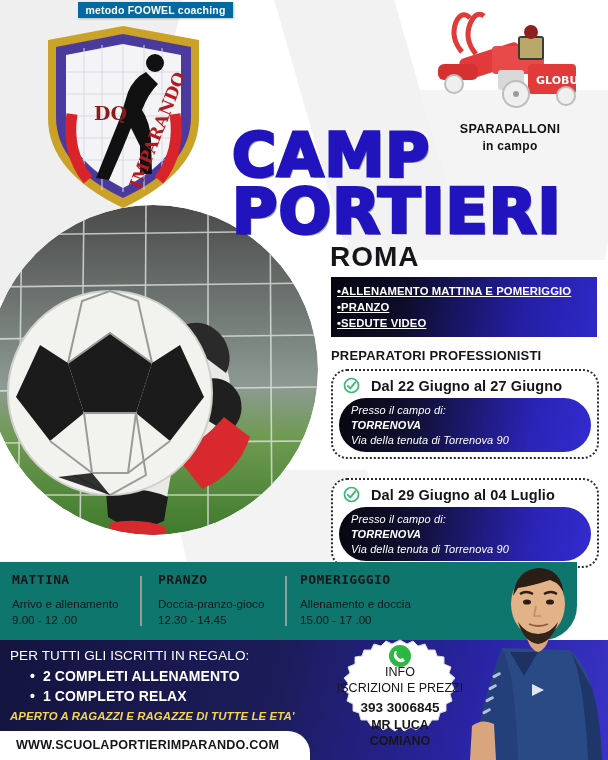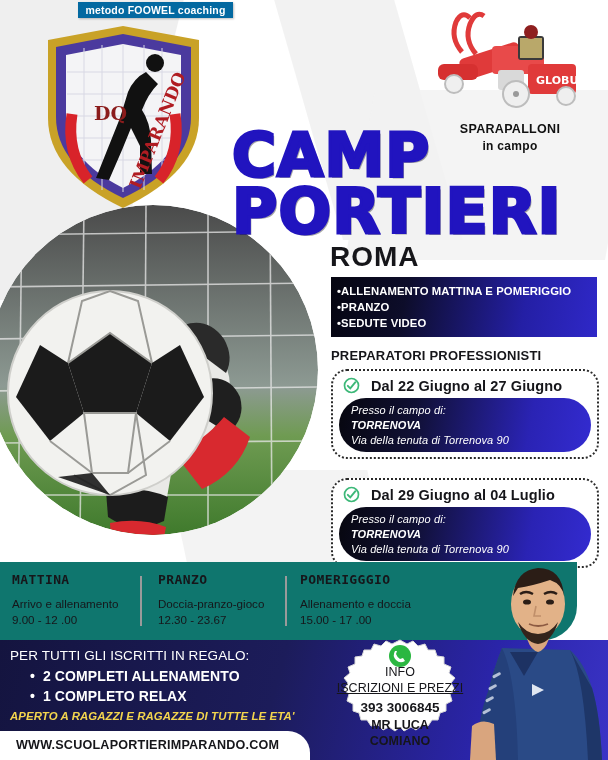--- a/index.html
+++ b/index.html
@@ -61,21 +61,21 @@
 
   .roma{
     position:absolute;left:330px;top:241px;
     color:#16161a;font-weight:bold;font-size:28px;letter-spacing:1px;
   }
 
   
   .bullets{
     position:absolute;left:331px;top:277px;width:266px;height:60px;
     background:linear-gradient(100deg,#050510 0%,#0d0d2a 28%,#241fa5 72%,#2f28c8 100%);
-    color:#fff;padding:6px 0 0 6px;box-sizing:border-box;
+    color:#fff;padding:6px 0 0 6px;box-sizing:border-box;text-decoration:underline;
   }
   .bullets div{font-size:11.3px;font-weight:bold;line-height:1.42;letter-spacing:.1px;}
 
   .prepar{
     position:absolute;left:331px;top:348px;
     color:#16161a;font-weight:bold;font-size:13px;letter-spacing:.2px;
   }
 
   
   .datecard{
@@ -135,21 +135,21 @@
   .sitebar span{
     position:absolute;left:36px;top:7px;color:#16161a;font-weight:bold;font-size:12.6px;
     letter-spacing:.2px;
   }
 
   
   .seal{position:absolute;left:318px;top:638px;width:164px;height:122px;}
   .seal svg{display:block;}
   .seal-txt{position:absolute;left:318px;top:664px;width:164px;text-align:center;color:#16161a;}
   .seal-txt .t1{font-size:12.5px;line-height:1.3;}
-  .seal-txt .t2{font-size:12.5px;line-height:1.3;text-decoration:underline;}
+  .seal-txt .t2{font-size:12.5px;line-height:1.3;}
   .seal-txt .t3{font-size:13.5px;font-weight:bold;line-height:1.45;margin-top:1px;}
   .seal-txt .t4{font-size:12.5px;font-weight:bold;line-height:1.3;}
   .seal-txt .t5{font-size:12.5px;font-weight:bold;line-height:1.3;}
 
   
   .coach{position:absolute;left:466px;top:556px;width:142px;height:204px;}
   .coach svg{display:block;}
 </style>
 </head>
 <body>
@@ -323,21 +323,21 @@
       <div class="sch-b">
         <div>Arrivo e allenamento</div>
         <div>9.00  - 12 .00</div>
       </div>
     </div>
 
     <div class="sch-col c2">
       <div class="sch-h">PRANZO</div>
       <div class="sch-b">
         <div>Doccia-pranzo-gioco</div>
-        <div>12.30 - 23.67</div>
+        <div>12.30 - 14.45</div>
       </div>
     </div>
 
     <div class="sch-col c3">
       <div class="sch-h">POMERIGGGIO</div>
       <div class="sch-b">
         <div>Allenamento e doccia</div>
         <div>15.00  - 17 .00</div>
       </div>
     </div>

